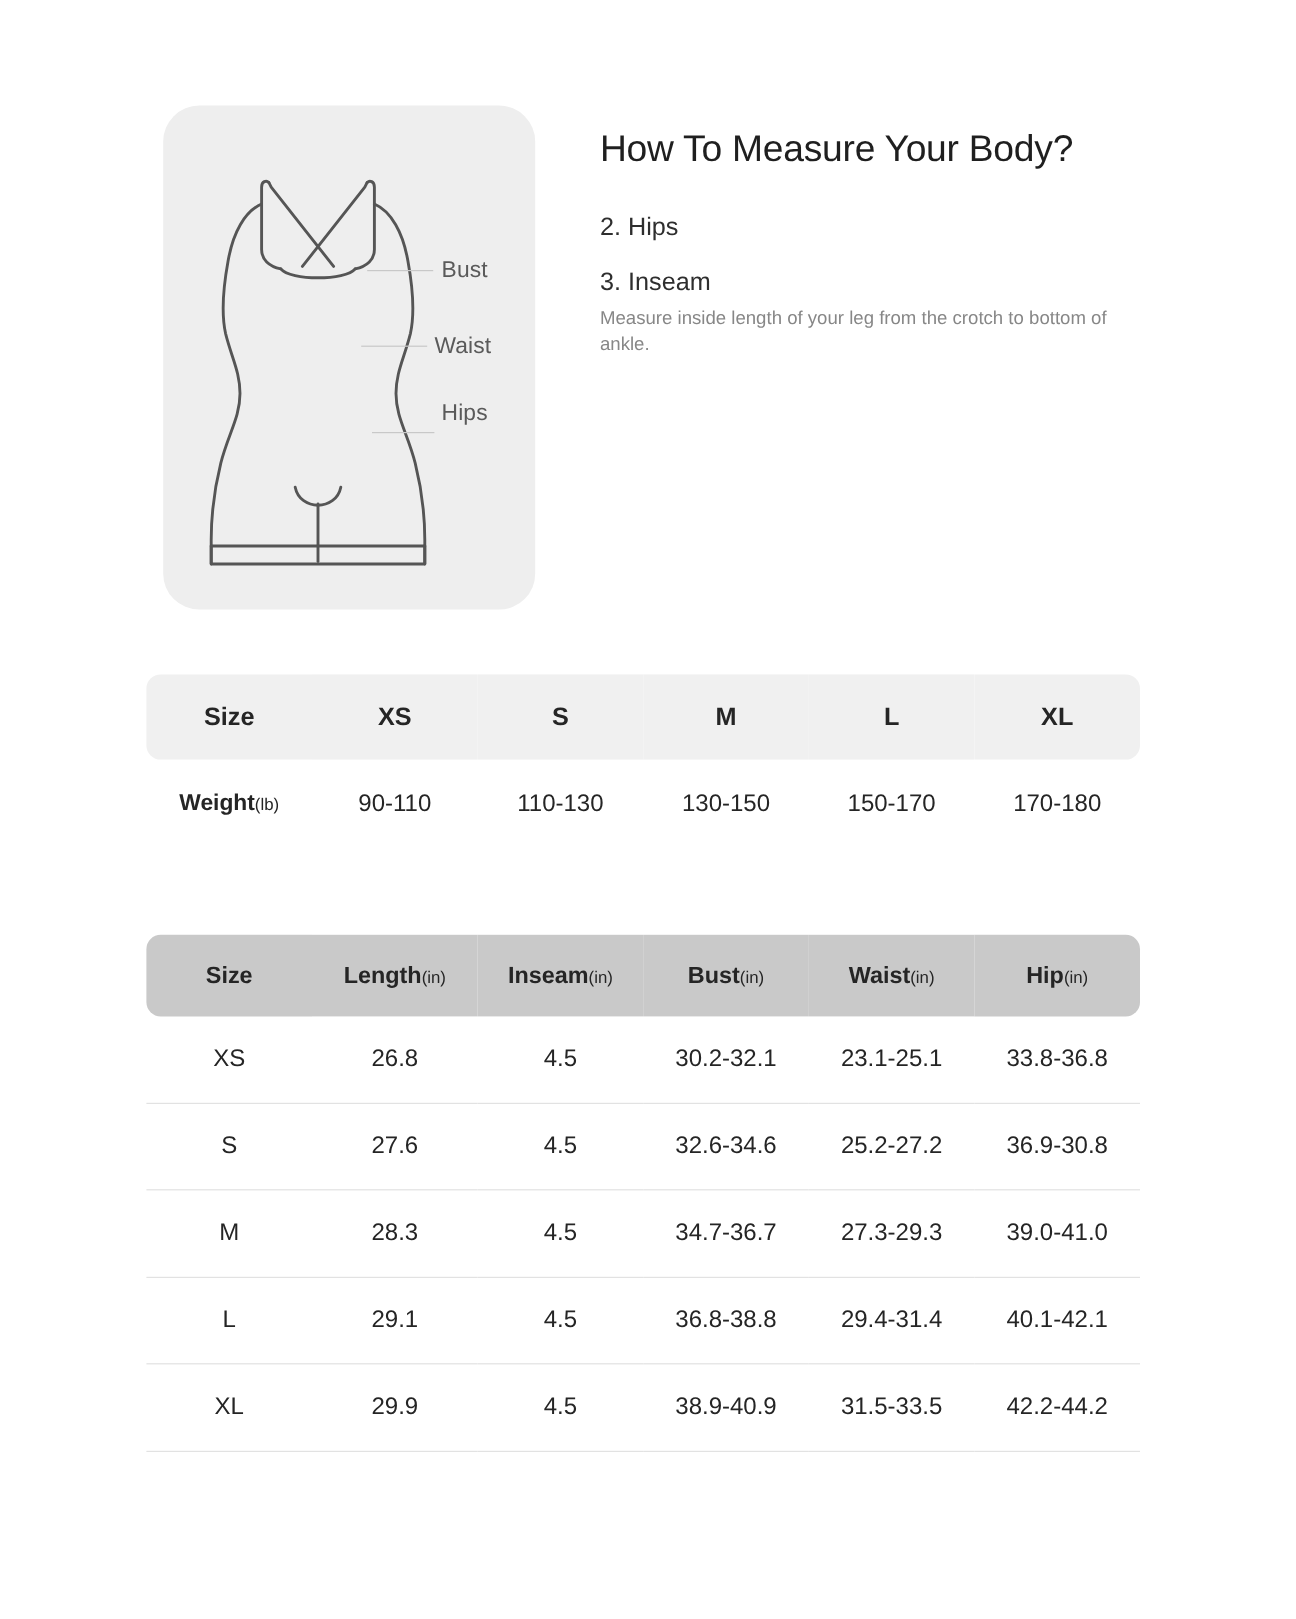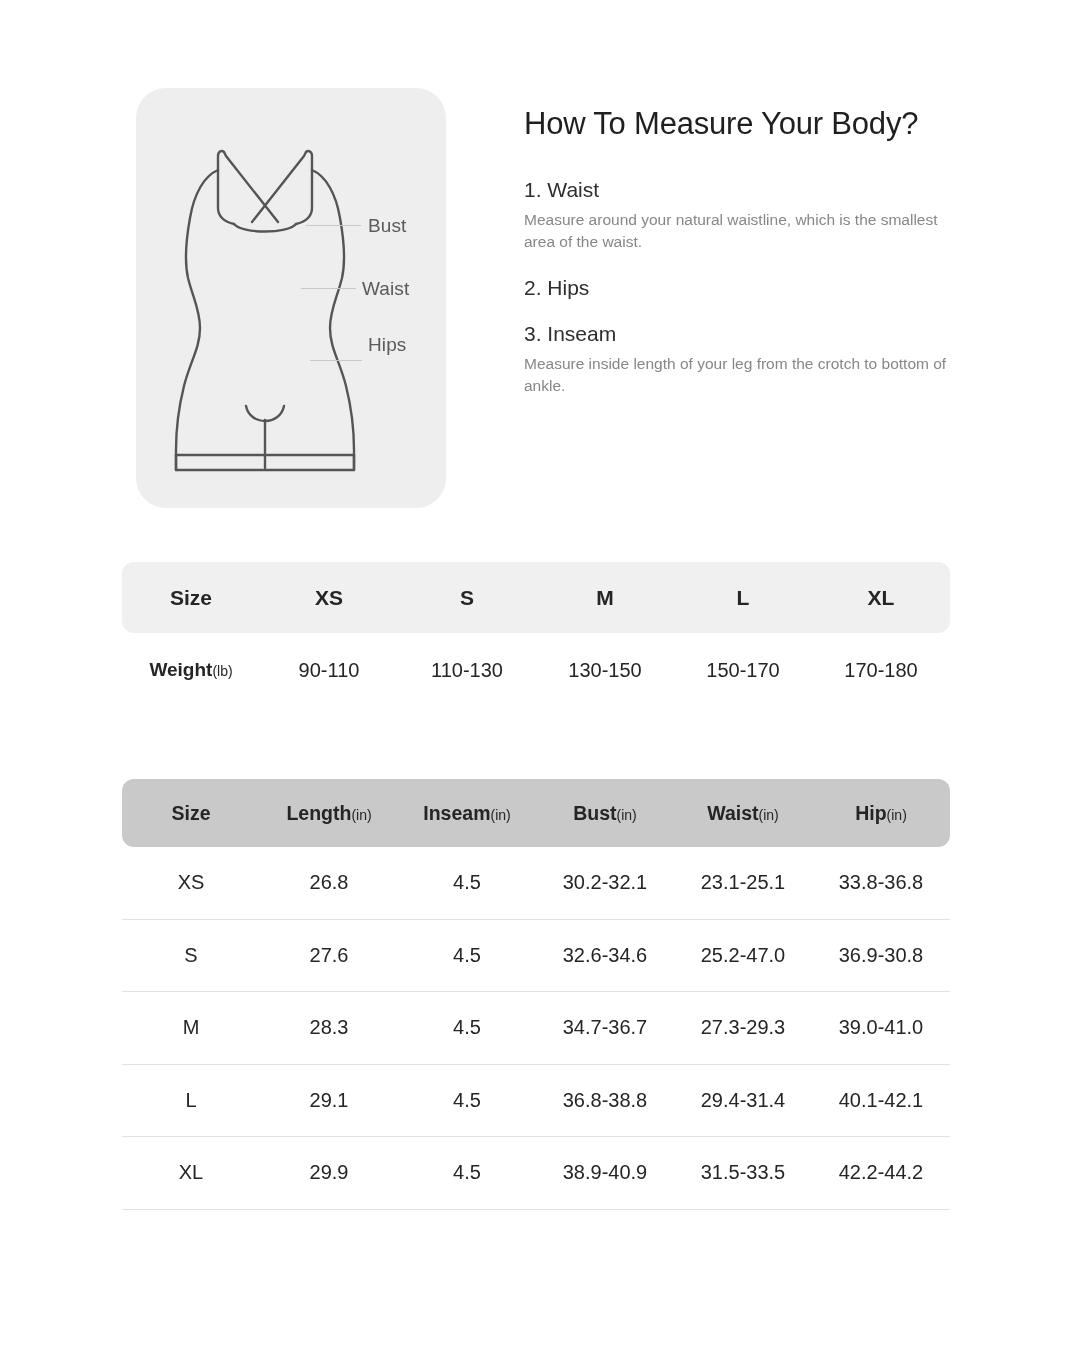--- a/index.html
+++ b/index.html
@@ -56,21 +56,21 @@
     position: absolute;
     height: 1px;
     background: #c8c8c8;
   }
   .leader-bust  { left: 306px; top: 225px; width: 55px; }
   .leader-waist { left: 301px; top: 288px; width: 55px; }
   .leader-hips  { left: 310px; top: 360px; width: 52px; }
 
   .instructions {
     position: absolute;
-    left: 524px;
+    left: 500px;
     top: 106px;
     width: 470px;
   }
   .howto-title {
     font-size: 31px;
     font-weight: normal;
     color: #1f1f1f;
     margin: 0 0 36px 0;
     letter-spacing: -0.2px;
   }
@@ -193,24 +193,20 @@
   <div class="leader-line leader-waist"></div>
   <div class="leader-line leader-hips"></div>
 
   <div class="measure-label label-bust">Bust</div>
   <div class="measure-label label-waist">Waist</div>
   <div class="measure-label label-hips">Hips</div>
 
   <div class="instructions">
     <h1 class="howto-title">How To Measure Your Body?</h1>
 
-    <div class="step">
-      <h2 class="step-title">1. Waist</h2>
-      <p class="step-body">Measure around your natural waistline, which is the smallest area of the waist.</p>
-    </div>
 
     <div class="step">
       <h2 class="step-title">2. Hips</h2>
     </div>
 
     <div class="step">
       <h2 class="step-title">3. Inseam</h2>
       <p class="step-body">Measure inside length of your leg from the crotch to bottom of ankle.</p>
     </div>
   </div>
@@ -260,21 +256,21 @@
         <td>4.5</td>
         <td>30.2-32.1</td>
         <td>23.1-25.1</td>
         <td>33.8-36.8</td>
       </tr>
       <tr>
         <td class="rowlabel">S</td>
         <td>27.6</td>
         <td>4.5</td>
         <td>32.6-34.6</td>
-        <td>25.2-47.0</td>
+        <td>25.2-27.2</td>
         <td>36.9-30.8</td>
       </tr>
       <tr>
         <td class="rowlabel">M</td>
         <td>28.3</td>
         <td>4.5</td>
         <td>34.7-36.7</td>
         <td>27.3-29.3</td>
         <td>39.0-41.0</td>
       </tr>

